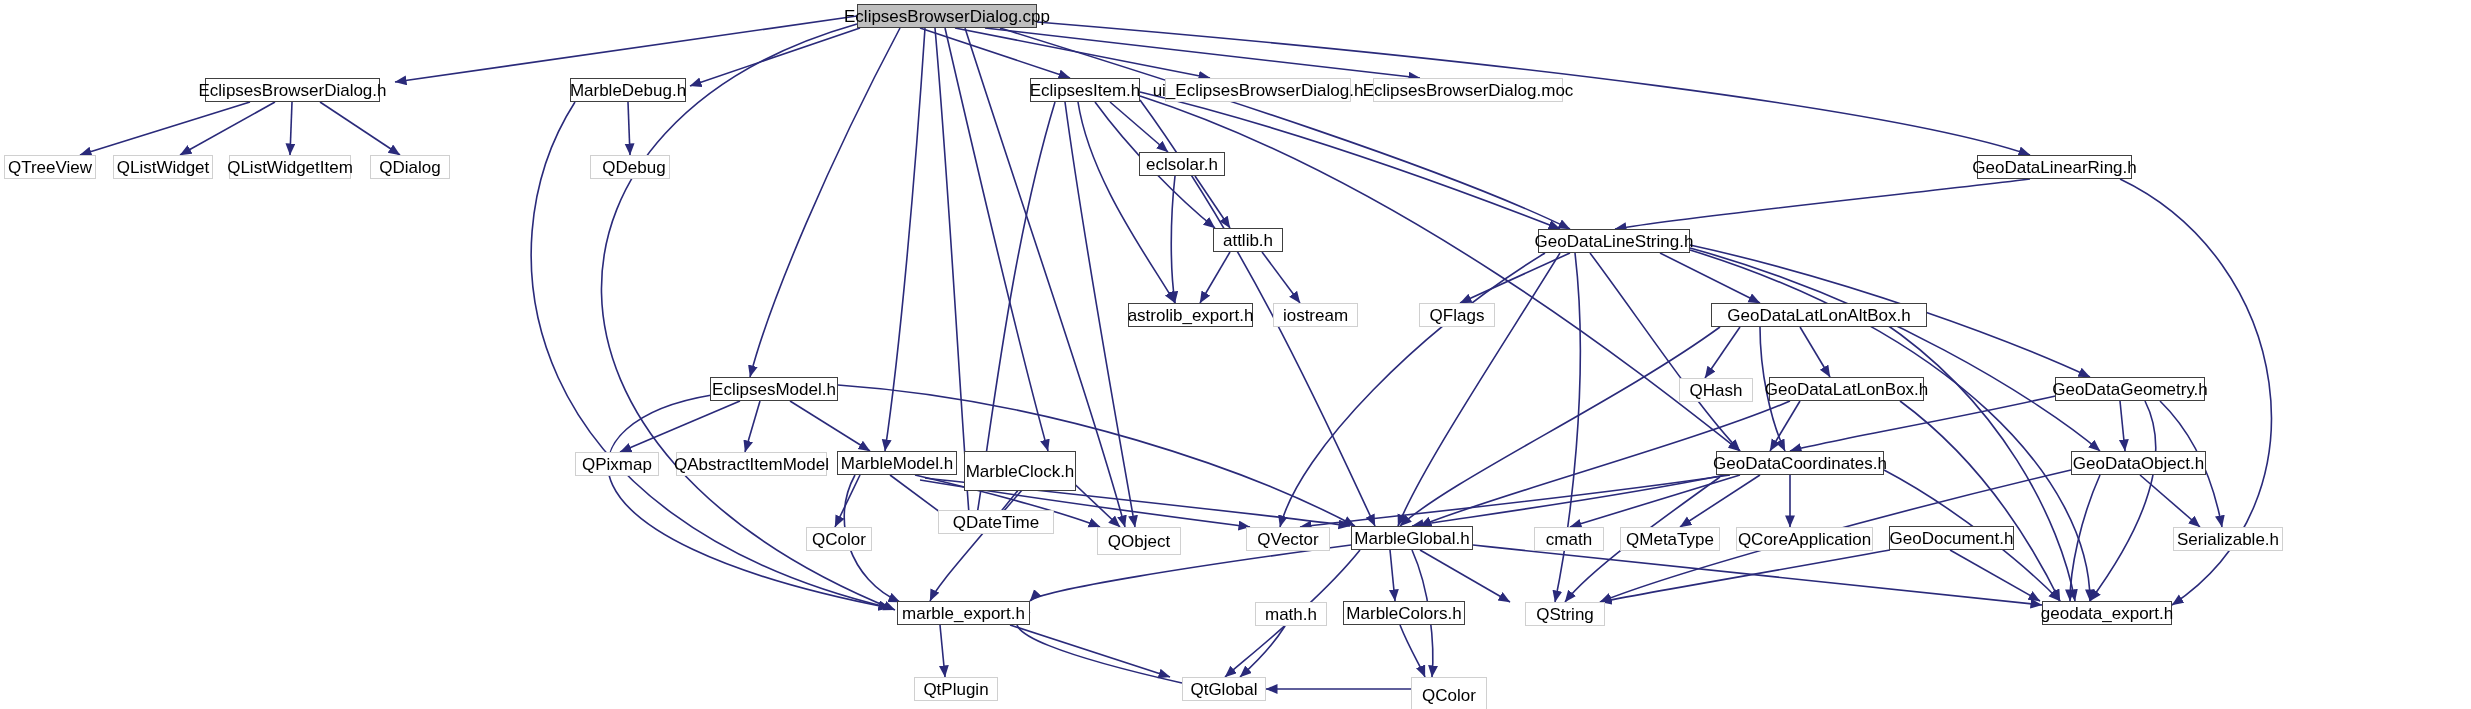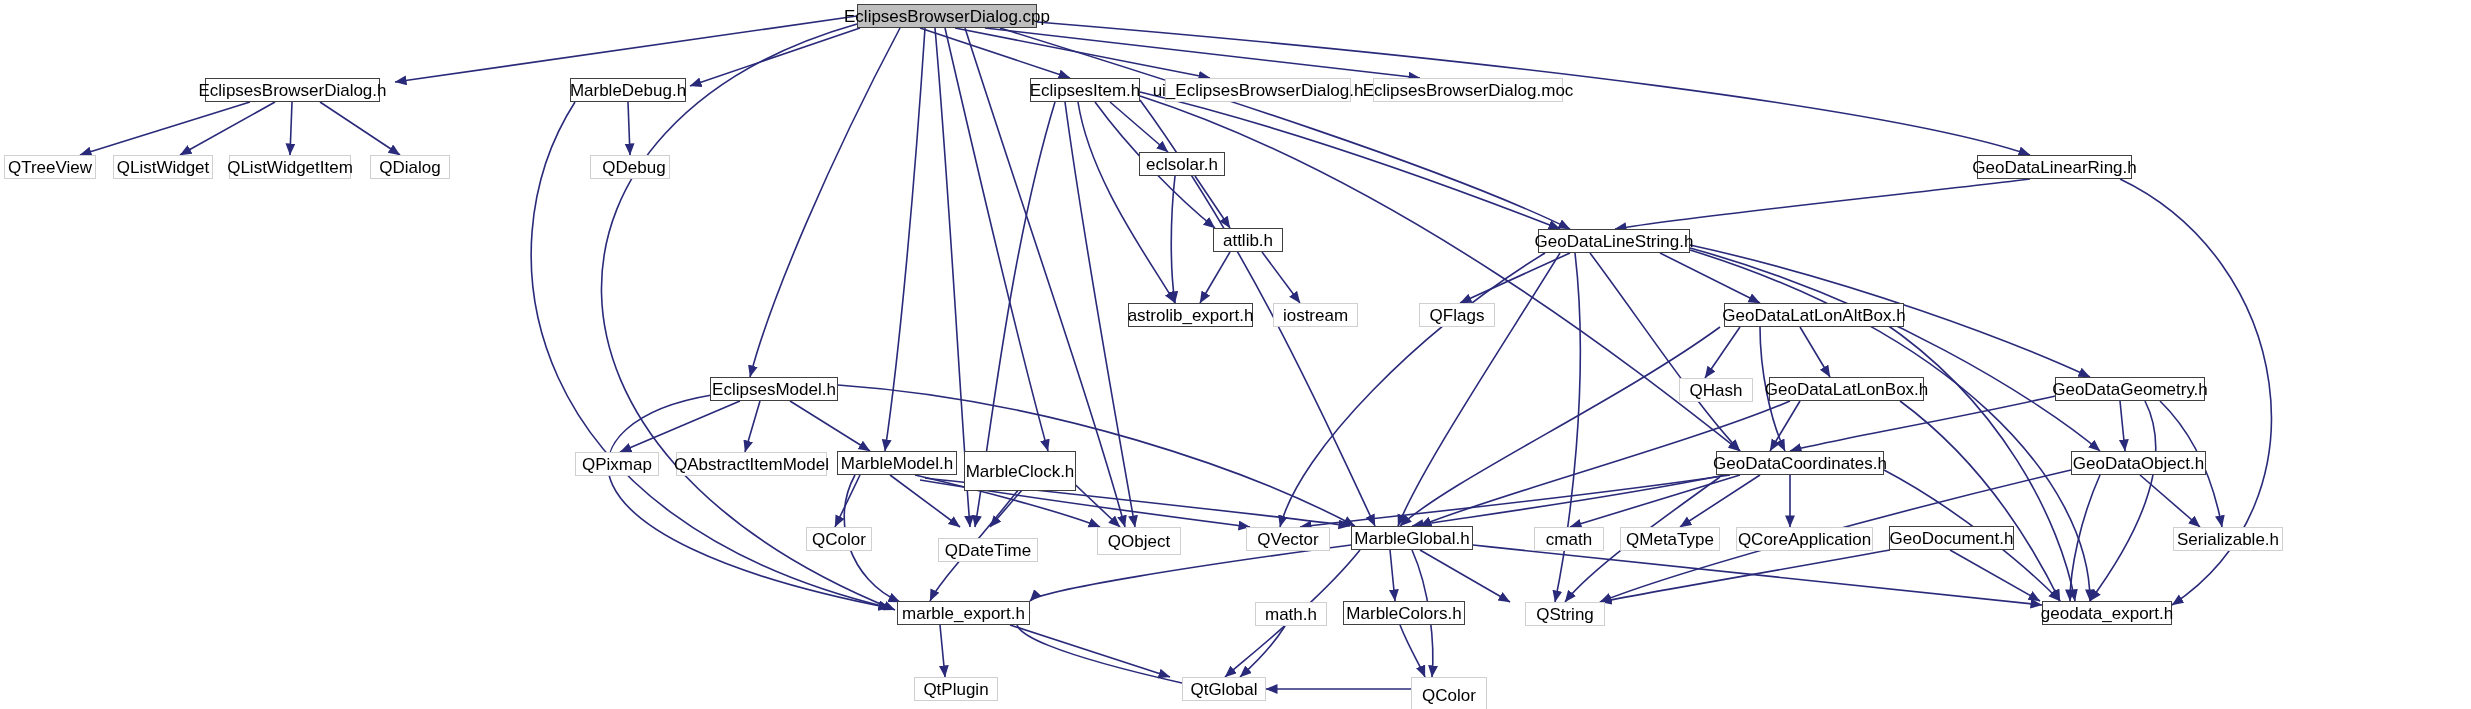--- a/index.html
+++ b/index.html
@@ -166,21 +166,21 @@
       </div>
       <div class="node solid" style="left: 1128px; top: 303px; width: 125px; height: 24px;">
         <span>astrolib_export.h</span>
       </div>
       <div class="node faint" style="left: 1273px; top: 303px; width: 85px; height: 24px;">
         <span>iostream</span>
       </div>
       <div class="node faint" style="left: 1419px; top: 303px; width: 76px; height: 24px;">
         <span>QFlags</span>
       </div>
-      <div class="node solid" style="left: 1711px; top: 303px; width: 180px; height: 24px; margin-left: 13px;">
+      <div class="node solid" style="left: 1711px; top: 303px; width: 216px; height: 24px;">
         <span>GeoDataLatLonAltBox.h</span>
       </div>
       <div class="node solid" style="left: 710px; top: 377px; width: 128px; height: 24px;">
         <span>EclipsesModel.h</span>
       </div>
       <div class="node faint" style="left: 1679px; top: 378px; width: 74px; height: 24px;">
         <span>QHash</span>
       </div>
       <div class="node solid" style="left: 1769px; top: 377px; width: 155px; height: 24px;">
         <span>GeoDataLatLonBox.h</span>
@@ -202,21 +202,21 @@
       </div>
       <div class="node solid" style="left: 1716px; top: 451px; width: 168px; height: 24px;">
         <span>GeoDataCoordinates.h</span>
       </div>
       <div class="node solid" style="left: 2071px; top: 451px; width: 135px; height: 24px;">
         <span>GeoDataObject.h</span>
       </div>
       <div class="node faint" style="left: 806px; top: 527px; width: 66px; height: 24px;">
         <span>QColor</span>
       </div>
-      <div class="node faint" style="left: 938px; top: 538px; width: 100px; height: 24px;">
+      <div class="node faint" style="left: 938px; top: 510px; width: 116px; height: 24px;">
         <span>QDateTime</span>
       </div>
       <div class="node faint" style="left: 1097px; top: 527px; width: 84px; height: 28px;">
         <span>QObject</span>
       </div>
       <div class="node faint" style="left: 1246px; top: 527px; width: 84px; height: 24px;">
         <span>QVector</span>
       </div>
       <div class="node solid" style="left: 1351px; top: 526px; width: 122px; height: 24px;">
         <span>MarbleGlobal.h</span>

